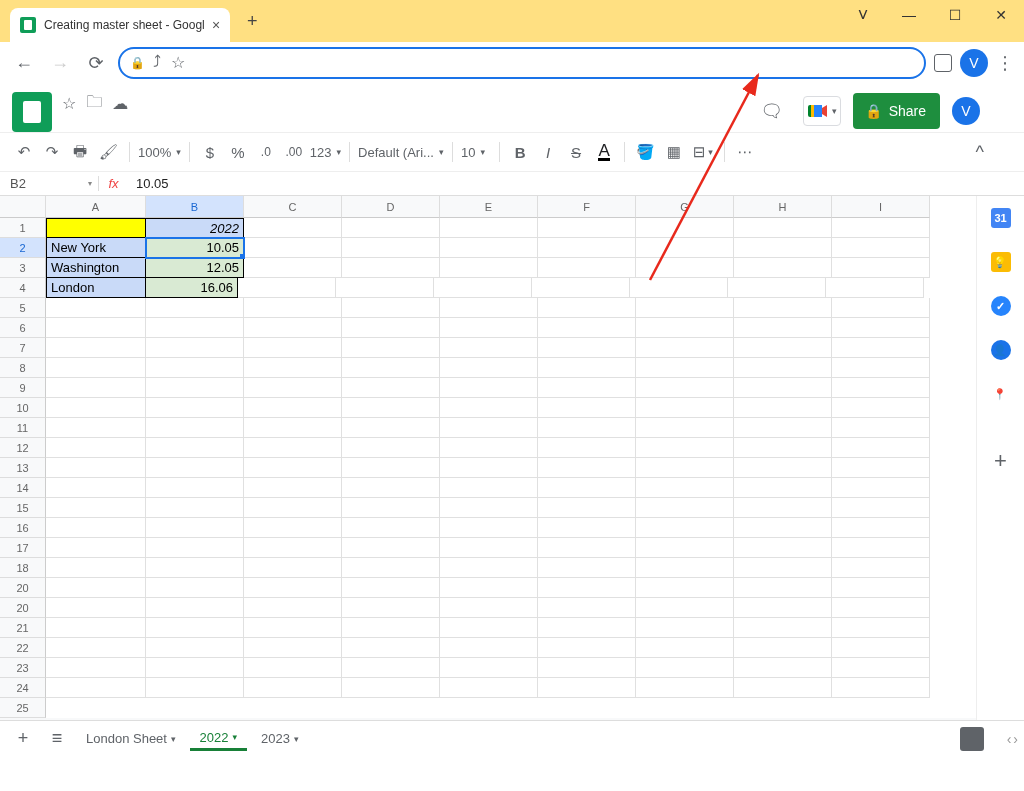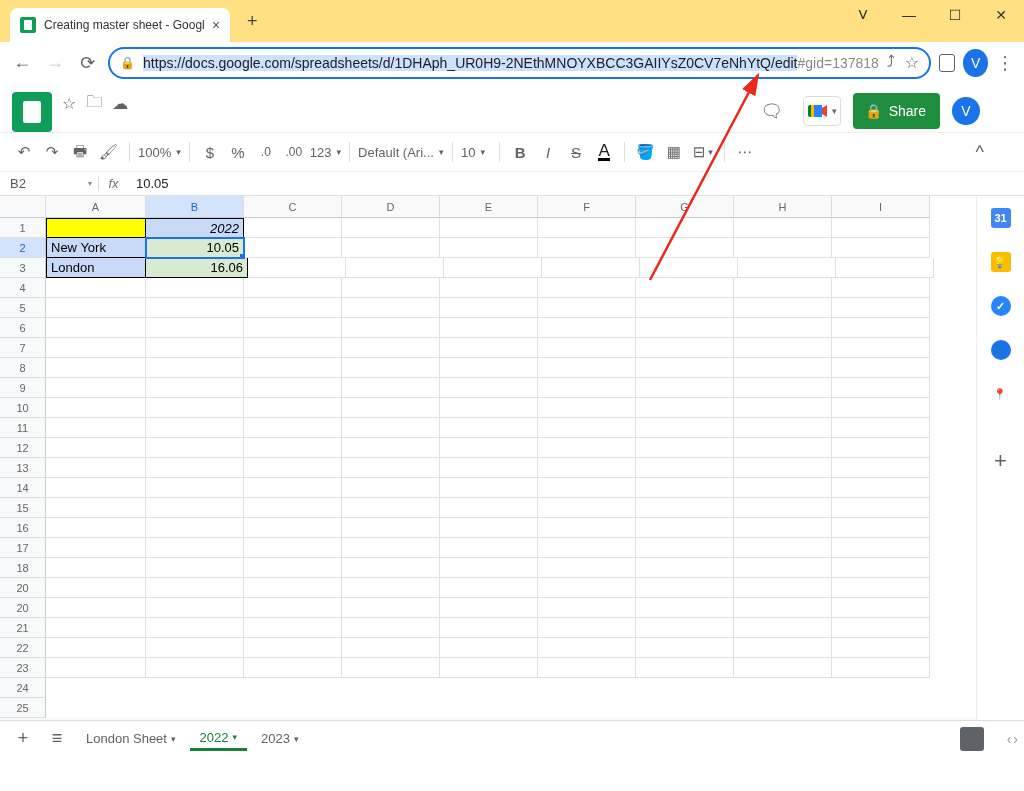--- a/index.html
+++ b/index.html
@@ -52,21 +52,21 @@
   .tb-text { font-size: 13px; color: #5f6368; display: flex; align-items: center; gap: 2px; }
   .tb-dd::after { content: "▾"; font-size: 9px; margin-left: 3px; color: #5f6368; }
   .tb-font-a { font-size: 17px; font-weight: 500; color: #202124; border-bottom: 3px solid #000; line-height: 14px; }
   .tb-more { flex: 1; }
   .collapse-arrow { margin-left: auto; margin-right: 28px; font-size: 18px; color: #5f6368; }
   
   
   .formula-bar { height: 24px; border-bottom: 1px solid #ddd; display: flex; align-items: center; font-size: 13px; }
   .name-box { width: 98px; padding-left: 10px; color: #555; display: flex; align-items: center; }
   .name-box::after { content: "▾"; font-size: 8px; margin-left: auto; margin-right: 6px; color: #888; }
-  .fx-label { width: 30px; text-align: center; color: #737373; font-style: italic; border-left: 1px solid #ddd; }
+  .fx-label { width: 30px; text-align: center; color: #ef4444; font-style: italic; border-left: 1px solid #ddd; }
   .formula-input { flex: 1; padding-left: 8px; color: #222; }
   
   
   .grid-area { display: flex; height: 524px; position: relative; }
   .grid-main { flex: 1; overflow: hidden; position: relative; }
   .col-headers { display: flex; height: 22px; }
   .corner { width: 46px; background: #f8f9fa; border-right: 1px solid #ddd; border-bottom: 1px solid #ccc; }
   .col-h { background: #f8f9fa; border-right: 1px solid #ddd; border-bottom: 1px solid #ccc; font-size: 11px; color: #666; display: flex; align-items: center; justify-content: center; }
   .col-h.sel { background: #d3e3fd; color: #1967d2; }
   .grid-body { display: flex; }
@@ -122,23 +122,20 @@
     <div class="win-btn">✕</div>
   </div>
 </div>
 
 <div class="browser-toolbar">
   <div class="nav-btn">←</div>
   <div class="nav-btn disabled">→</div>
   <div class="nav-btn">⟳</div>
   <div class="url-bar">
     <span class="lock-icon">🔒</span>
-    <div class="url-text">
-      <span class="url-highlight">https://docs.google.com/spreadsheets/d/1DHAph_UR0H9-2NEthMNOYXBCC3GAIIYsZ0CV7eNhYtQ/edit</span><span class="url-rest">#gid=137818</span>
-    </div>
     <div class="url-actions">
       <span>⤴</span>
       <span>☆</span>
     </div>
   </div>
   <div class="ext-icon"></div>
   <div class="profile-badge">V</div>
   <div class="kebab">⋮</div>
 </div>
 
@@ -275,22 +272,33 @@
             <div class="cell bordered r lgreen active" style="width: 98px;">10.05<div class="active-handle"></div></div>
             <div class="cell" style="width: 98px;"></div>
             <div class="cell" style="width: 98px;"></div>
             <div class="cell" style="width: 98px;"></div>
             <div class="cell" style="width: 98px;"></div>
             <div class="cell" style="width: 98px;"></div>
             <div class="cell" style="width: 98px;"></div>
             <div class="cell" style="width: 98px;"></div>
           </div>
           <div class="row">
+            <div class="cell bordered bl lblue" style="width: 100px;">Washington</div>
+            <div class="cell bordered r lgreen" style="width: 98px;">12.05</div>
+            <div class="cell" style="width: 98px;"></div>
+            <div class="cell" style="width: 98px;"></div>
+            <div class="cell" style="width: 98px;"></div>
+            <div class="cell" style="width: 98px;"></div>
+            <div class="cell" style="width: 98px;"></div>
+            <div class="cell" style="width: 98px;"></div>
+            <div class="cell" style="width: 98px;"></div>
+          </div>
+          <div class="row">
             <div class="cell bordered bl lblue" style="width: 100px;">London</div>
-            <div class="cell bordered r lgreen" style="width: 102px;">16.06</div>
+            <div class="cell bordered r lgreen" style="width: 92px;">16.06</div>
             <div class="cell" style="width: 98px;"></div>
             <div class="cell" style="width: 98px;"></div>
             <div class="cell" style="width: 98px;"></div>
             <div class="cell" style="width: 98px;"></div>
             <div class="cell" style="width: 98px;"></div>
             <div class="cell" style="width: 98px;"></div>
             <div class="cell" style="width: 98px;"></div>
           </div>
           <div class="row">
             <div class="cell" style="width: 100px;"></div>

